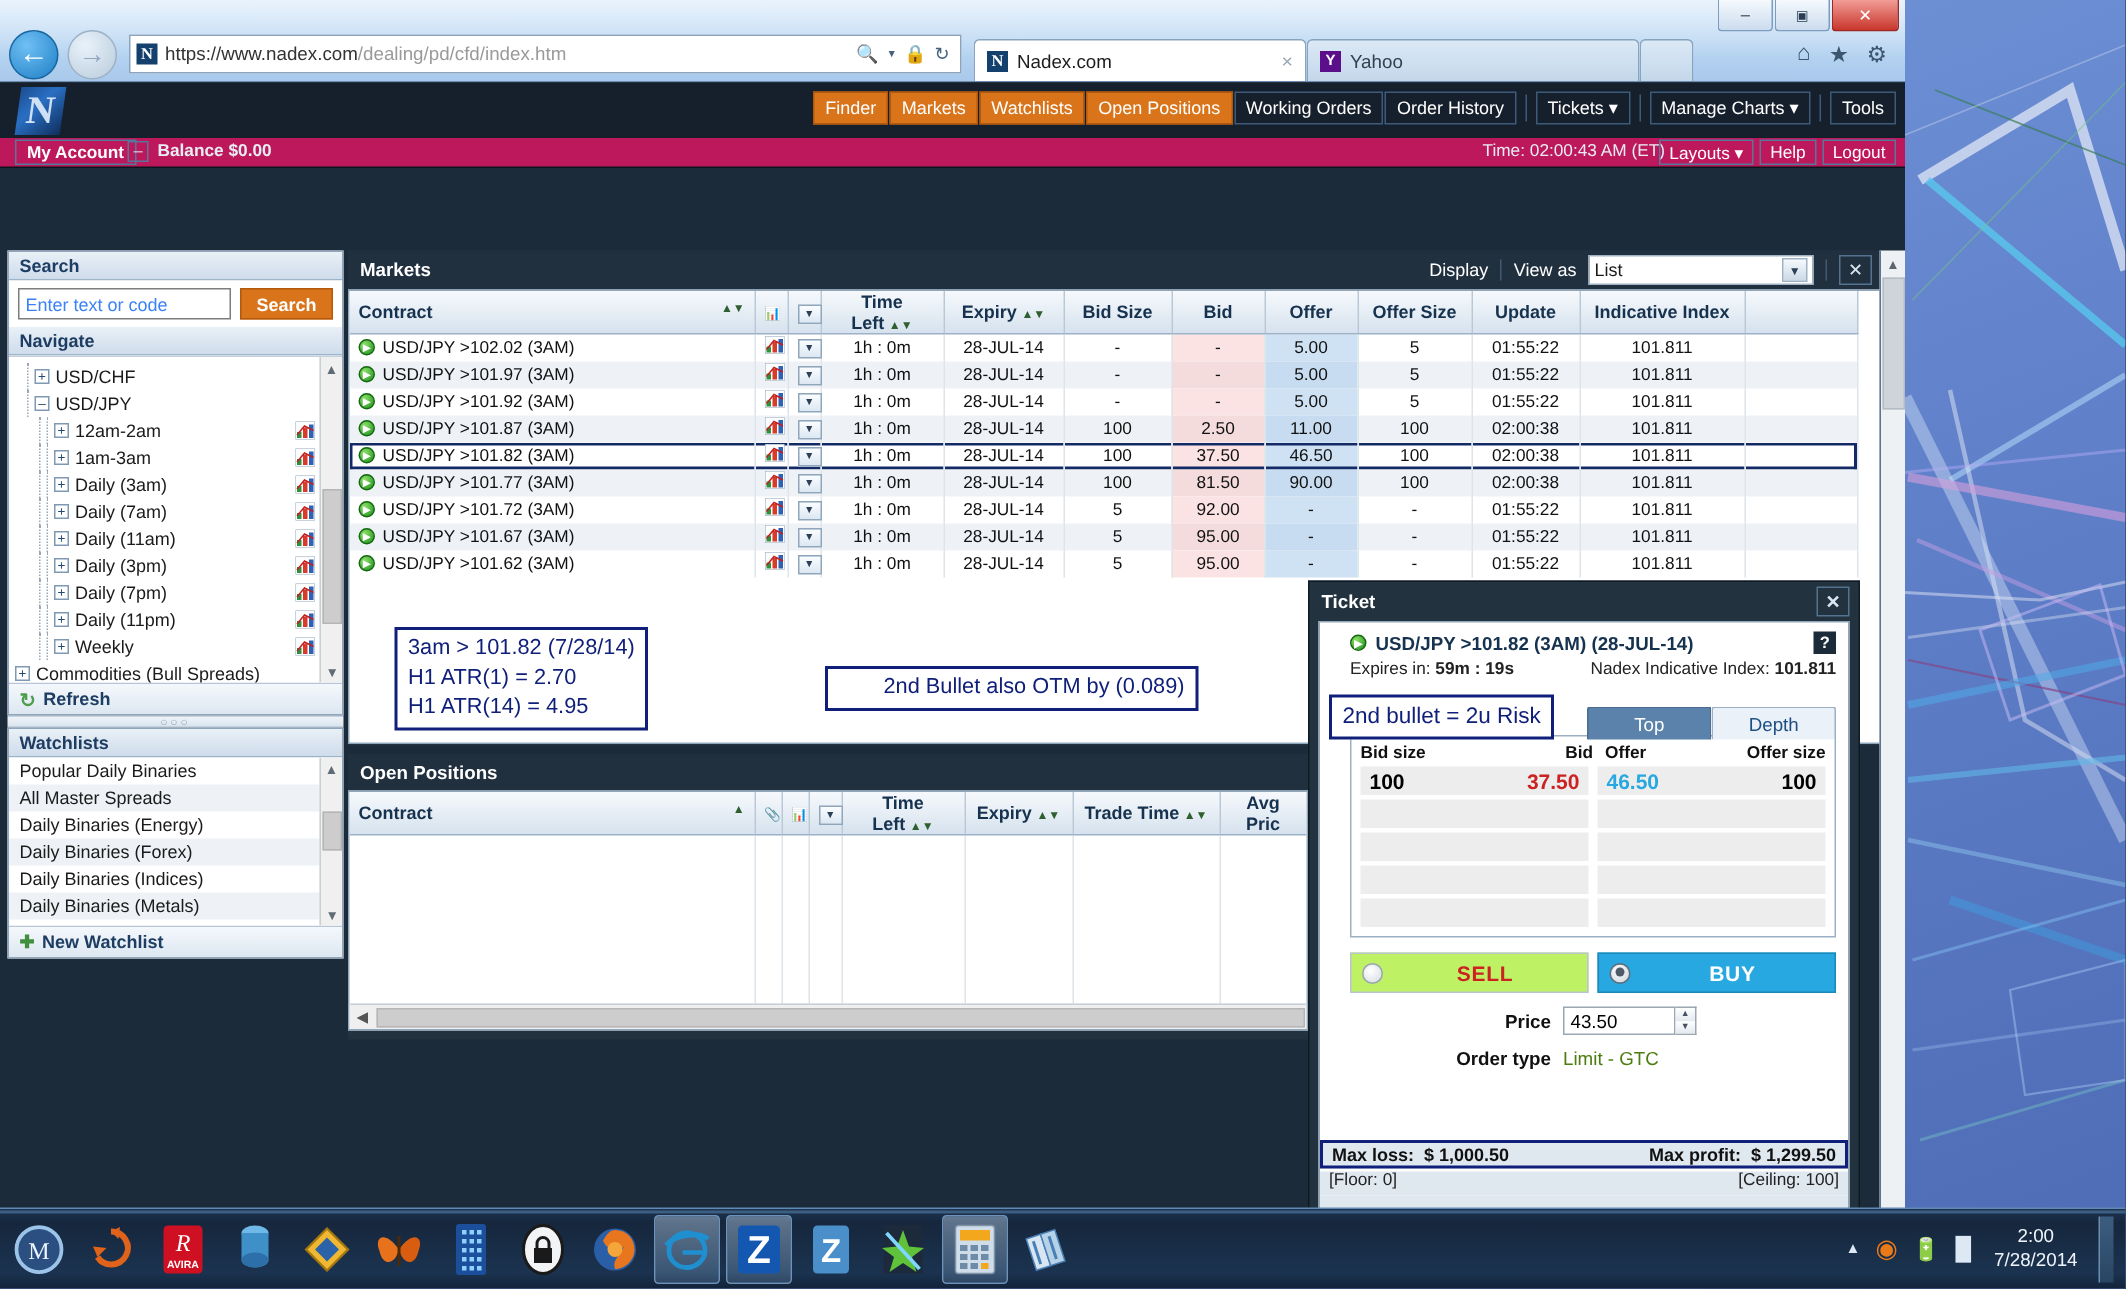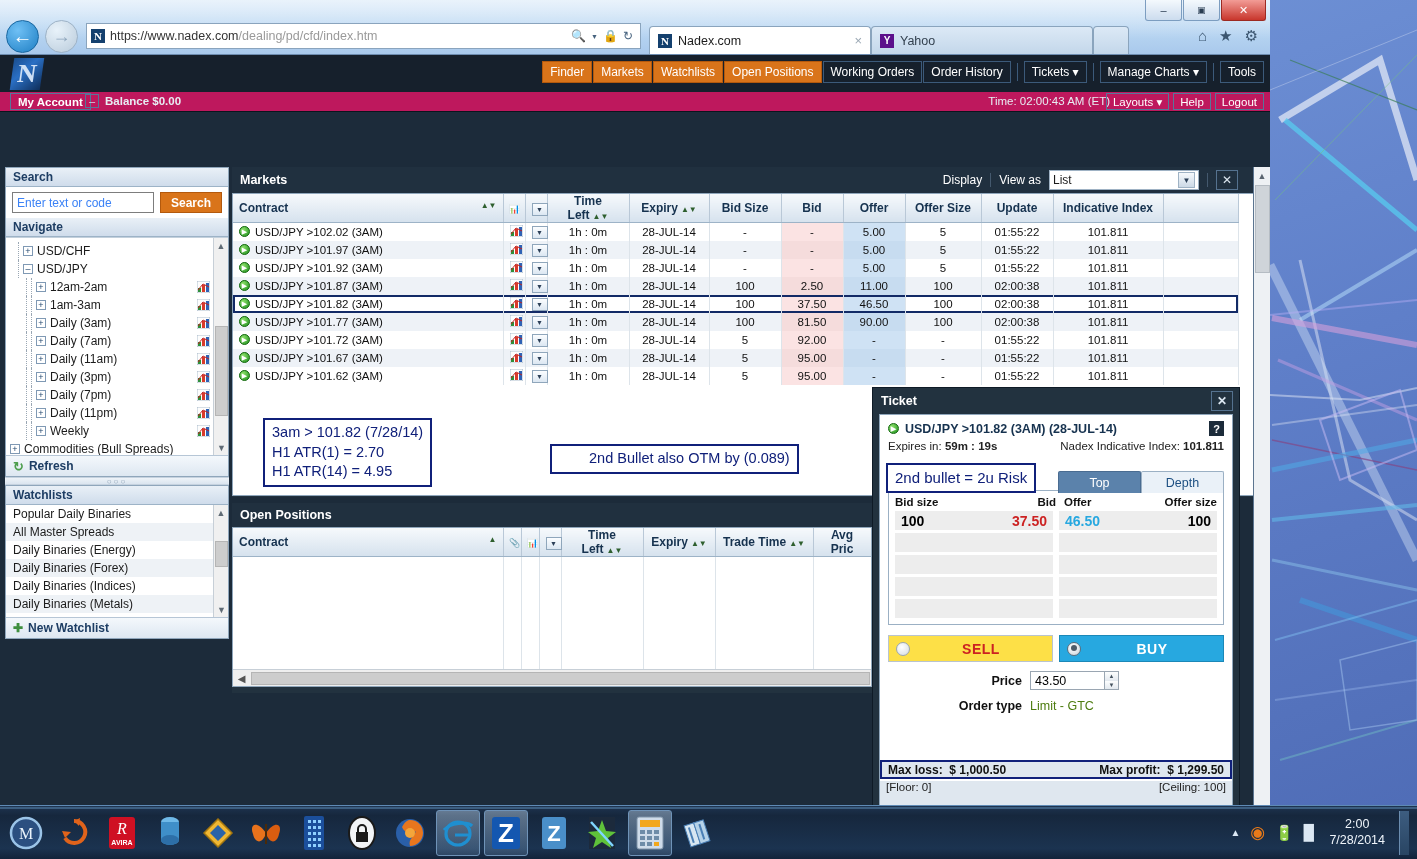--- a/index.html
+++ b/index.html
@@ -155,21 +155,21 @@
   .wlbody { height:112px; background:#fff; position:relative; overflow:hidden; }
   .wlitem { height:18px; font-size:12px; color:#1b1b1b; padding-left:7px; display:flex; align-items:center; }
   .wlitem.alt { background:#eef2f6; }
   .newwl { height:21px; background:linear-gradient(180deg,#f4f8fc,#dde7f1); border-top:1px solid #b6c6d6;
            display:flex; align-items:center; padding-left:7px; color:#1d3d63; font-weight:bold; font-size:12px; gap:5px;}
 
   
   #markets { position:absolute; left:232px; top:112px; width:1022px; height:330px; background:#22323f; }
   .mk-head { height:26px; display:flex; align-items:center; background:#20303f; color:#fff; }
   .mk-head .ttl { font-size:12.5px; font-weight:bold; padding-left:8px; }
-  .mk-head .right { margin-left:auto; display:flex; align-items:center; gap:8px; padding-right:16px; font-size:12px;}
+  .mk-head .right { margin-left:auto; display:flex; align-items:center; gap:8px; padding-right:6px; font-size:12px;}
   .viewsel { width:150px; height:20px; background:#fff; border:1px solid #9fb2c4; display:flex; align-items:center; padding:0 3px; color:#1b1b1b; font-size:12px;}
   .viewsel .arr { margin-left:auto; width:17px; height:16px; background:linear-gradient(180deg,#f6f9fc,#ccd9e6); border:1px solid #9fb2c4; display:flex; align-items:center; justify-content:center; font-size:8px; color:#2c4058;}
   .xbtn { width:22px; height:20px; border:1px solid #55728f; color:#dbe6f0; display:flex; align-items:center; justify-content:center; font-size:12px; }
   .grid { background:#fff; border:1px solid #8fa6bb; height:303px; position:relative; overflow:hidden;}
   table.mkt { border-collapse:collapse; width:1005px; table-layout:fixed; }
   table.mkt th {
     height:21px; background:linear-gradient(180deg,#f6f9fc,#d6e2ee);
     border-right:1px solid #b9c8d7; border-bottom:1px solid #9db3c7;
     font-size:12px; color:#16324f; font-weight:bold; padding:0 6px;
   }
@@ -212,42 +212,42 @@
   .opbody { position:relative; height:118px; }
   .opcols { position:absolute; inset:0; }
   .opcol { position:absolute; top:0; bottom:0; width:1px; background:#dde4ea;}
   .hscroll { position:absolute; left:0; right:0; bottom:0; height:17px; background:#efefef; border-top:1px solid #c7cfd7; display:flex; align-items:center;}
   .hsArrow { width:17px; height:100%; display:flex; align-items:center; justify-content:center; color:#555; font-size:10px;}
   .hsThumb { flex:1; height:13px; background:#cdcdcd; border:1px solid #b5b5b5; margin:0 1px;}
 
   
   #ticket { position:absolute; left:872px; top:332px; width:368px; height:462px; background:#22323f; border:1px solid #0e1a26;}
   .tk-head { height:26px; display:flex; align-items:center; color:#fff; font-size:12.5px; font-weight:bold; padding-left:8px;}
-  .tk-body { margin:0 6px 6px 6px; background:#fff; border:1px solid #8fa6bb; height:424px; position:relative;}
+  .tk-body { margin:0 6px 6px 6px; background:#fff; border:1px solid #8fa6bb; height:424px; position:relative;padding-left:12px;}
   .tk-contract { display:flex; align-items:center; gap:6px; padding:6px 8px 2px 8px; font-size:12.5px; font-weight:bold; color:#16324f;}
   .qmark { margin-left:auto; width:15px; height:15px; background:#1c2b3a; color:#fff; font-size:11px; font-weight:bold; display:flex; align-items:center; justify-content:center;}
   .tk-sub { display:flex; padding:2px 8px 4px 8px; font-size:11.5px; color:#222; }
   .tk-sub b { font-weight:bold;}
   .tk-tabs { position:absolute; right:8px; top:56px; display:flex; }
   .tk-tab { width:83px; height:22px; display:flex; align-items:center; justify-content:center; font-size:12.5px;
             border:1px solid #9bb0c4; border-bottom:none; border-radius:2px 2px 0 0;}
   .tk-tab.on { background:#5b82ab; color:#fff; border-color:#4a6c91;}
   .tk-tab.off { background:#eaf1f8; color:#1d4f82; }
   .depthwrap { margin:8px 8px 0 8px; border:1px solid #9bb0c4; background:#fff; padding:5px 6px 6px 6px;}
   .depthhdr { display:flex; font-size:11.5px; font-weight:bold; color:#111; }
   .dh-l { width:50%; display:flex; }
   .dh-r { width:50%; display:flex; padding-left:8px;}
   .drow { display:flex; gap:6px; margin-top:3px; }
   .dcell { width:50%; height:19px; background:#ededed; display:flex; align-items:center; padding:0 6px; font-size:14px; font-weight:bold;}
   .dcell.empty { background:#ededed; }
   .sellbuy { display:flex; gap:6px; margin:10px 8px 0 8px;}
   .sbbtn { flex:1; height:27px; display:flex; align-items:center; border:1px solid #b9c4cf; position:relative;}
   .sbbtn .radio { width:14px; height:14px; border-radius:50%; border:1px solid #9aa6b2; margin-left:7px;
                   background:radial-gradient(circle at 40% 35%, #ffffff, #d5dbe1);}
-  .sbbtn.sell { background:#fde047; }
+  .sbbtn.sell { background:#bef264; }
   .sbbtn.sell .lbl { color:#cc2222; }
   .sbbtn.buy { background:#27a8e0; border-color:#1b88b8;}
   .sbbtn.buy .lbl { color:#fff; }
   .sbbtn.buy .radio { background:radial-gradient(circle at 40% 35%,#ffffff,#c9d2da); border-color:#5d6e7d;}
   .sbbtn.buy .radio::after { content:""; position:absolute; left:11px; top:9px; width:6px; height:6px; border-radius:50%; background:#4d5b69;}
   .sbbtn .lbl { flex:1; text-align:center; font-size:14px; font-weight:bold; letter-spacing:.5px;}
   .frow { display:flex; align-items:center; margin:9px 8px 0 8px;}
   .flabel { width:142px; text-align:right; font-size:12.5px; font-weight:bold; color:#111; padding-right:8px;}
   .finput { width:75px; height:19px; border:1px solid #9aa6b2; background:#fff; font-size:12.5px; padding:0 4px; display:flex; align-items:center;}
   .spin { width:14px; height:19px; border:1px solid #9aa6b2; border-left:none; display:flex; flex-direction:column;}

